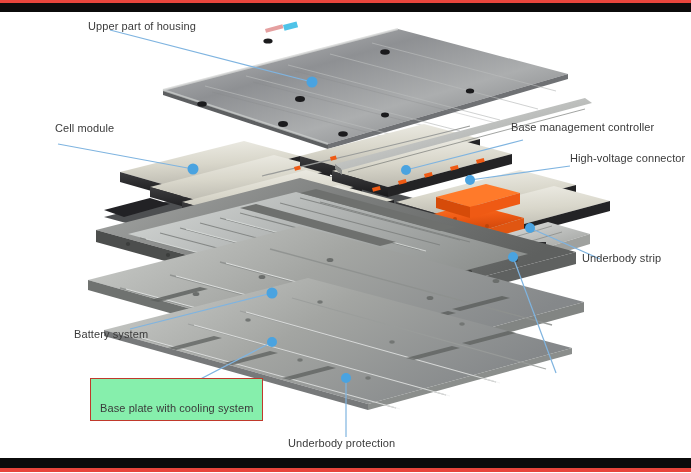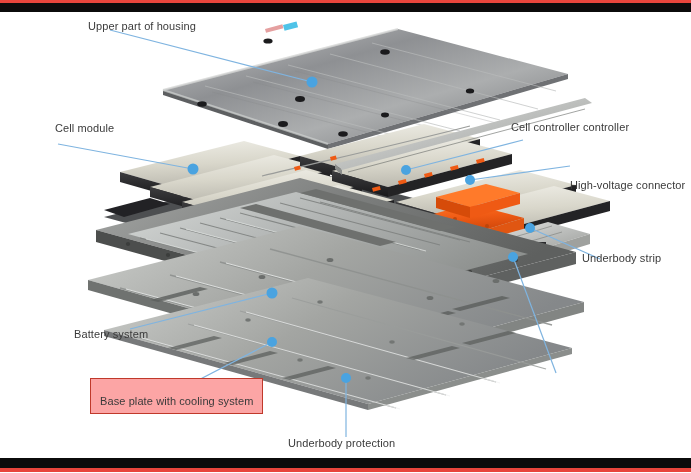--- a/index.html
+++ b/index.html
@@ -26,22 +26,22 @@
     position:absolute;
     font-family:"Liberation Sans", sans-serif;
     font-size:11px;
     color:#3a3a3a;
     letter-spacing:.1px;
     white-space:nowrap;
     line-height:1.1;
   }
   .label.boxed {
     border:1.5px solid #c0392b;
-    padding:16px 9px 6px 9px;
-    background:#fca5a5;
+    padding:23px 9px 6px 9px;
+    background:#86efac;
   }
 </style>
 </head>
 <body>
 
 <div id="page">
 
   <div class="bar-red-top"></div>
   <div class="bar-black-top"></div>
 
@@ -385,23 +385,23 @@
         <circle cx="513" cy="245" r="5"></circle>
         <circle cx="346" cy="366" r="5"></circle>
       </g>
 
     </svg>
 
     <div class="label" style="left:88px;  top:8px;">Upper part of housing</div>
 
     <div class="label" style="left:19px;  top:110px;margin-left:36px;">Cell module</div>
 
-    <div class="label" style="left:511px; top:109px;">Cell controller controller</div>
-
-    <div class="label" style="left:570px; top:140px;margin-top:27px;">High-voltage connector</div>
+    <div class="label" style="left:511px; top:109px;">Base management controller</div>
+
+    <div class="label" style="left:570px; top:140px;">High-voltage connector</div>
 
     <div class="label" style="left:582px; top:240px;">Underbody strip</div>
 
     <div class="label" style="left:74px;  top:316px;">Battery system</div>
 
     <div class="label boxed" style="left:90px; top:366px;">Base plate with cooling system</div>
 
 
     <div class="label" style="left:288px; top:425px;">Underbody protection</div>
 

